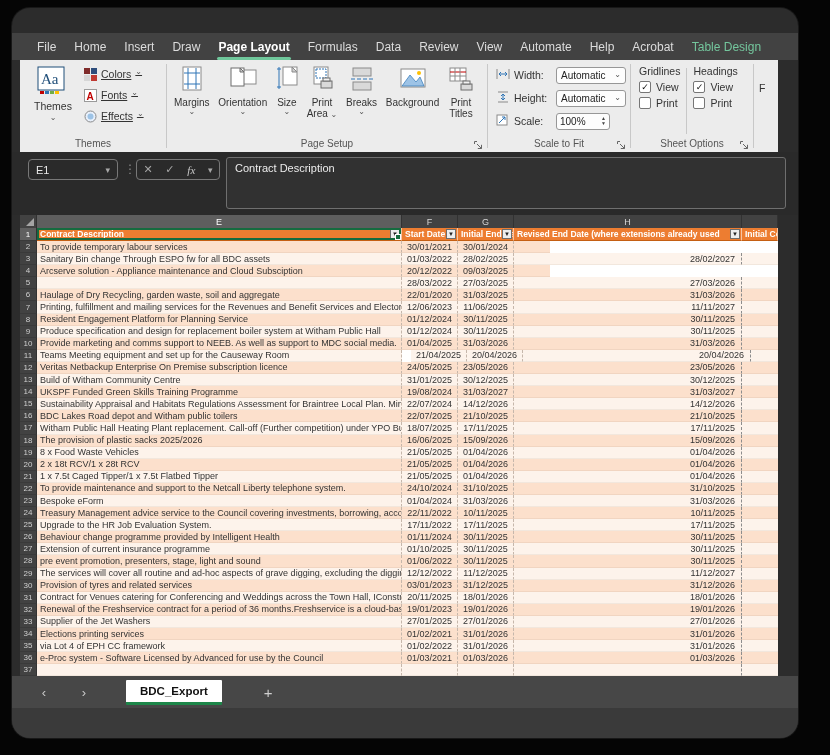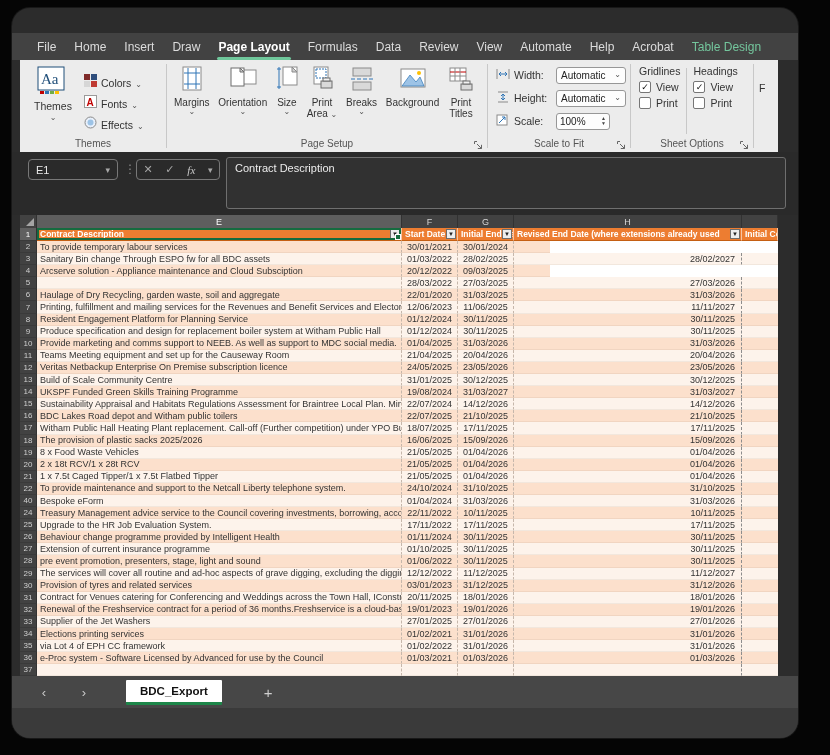--- a/index.html
+++ b/index.html
@@ -22,21 +22,21 @@
     display:flex;color:#333;overflow:hidden;}
   .vsep{flex:none;width:1px;background:#c8c8c8;margin:4px 0;}
   .rgroup{position:relative;flex:none;height:100%;box-sizing:border-box;}
   .glabel{position:absolute;bottom:3px;left:0;right:0;text-align:center;font-size:10px;color:#555;}
   .launcher{position:absolute;right:3px;bottom:4px;width:11px;height:11px;cursor:pointer;}
   .chev{font-size:8px;color:#555;line-height:8px;}
   
   .g-themes{width:146px;display:flex;padding:6px 4px 0 8px;}
   .btn-big{width:50px;display:flex;flex-direction:column;align-items:center;font-size:10.5px;gap:2px;}
   .tstack{display:flex;flex-direction:column;margin-left:6px;padding-top:2px;}
-  .sbtn{display:flex;align-items:flex-end;gap:4px;font-size:10.5px;height:21px;white-space:nowrap;}
+  .sbtn{display:flex;align-items:flex-start;gap:4px;font-size:10.5px;height:21px;white-space:nowrap;text-decoration:underline;}
   
   .g-pagesetup{width:320px;display:flex;justify-content:space-between;padding:6px 12px 0 6px;}
   .rbtn{display:flex;flex-direction:column;align-items:center;font-size:10px;line-height:11px;
     padding:0 1px;white-space:nowrap;}
   .rbtn svg{margin-bottom:3px;}
   
   .g-scale{width:142px;padding:5px 4px 0 8px;}
   .srow{display:flex;align-items:center;gap:4px;height:20px;margin-bottom:3px;font-size:10.5px;white-space:nowrap;}
   .srow .slbl{width:38px;}
   .ddl{width:70px;height:17px;background:#fdfdfd;border:1px solid #979797;border-radius:3px;
@@ -458,36 +458,36 @@
           <div class="num">10</div>
           <div class="cell c-desc" style="width: 365px;">Provide marketing and comms support to NEEB. As well as support to MDC social media.</div>
           <div class="cell c-f" style="width: 56px;">01/04/2025</div>
           <div class="cell c-g" style="width: 56px;">31/03/2026</div>
           <div class="cell c-h" style="width: 228px;">31/03/2026</div>
           <div class="cell c-i" style="width: 36px;"></div>
         </div>
         <div class="gridrow band0">
           <div class="num">11</div>
           <div class="cell c-desc" style="width: 365px;">Teams Meeting equipment and set up for the Causeway Room</div>
-          <div class="cell c-f" style="width: 56px;">21/04/2025</div>
+          <div class="cell c-f" style="width: 56px; margin-left: 9px;">21/04/2025</div>
           <div class="cell c-g" style="width: 56px;">20/04/2026</div>
           <div class="cell c-h" style="width: 228px;">20/04/2026</div>
           <div class="cell c-i" style="width: 36px;"></div>
         </div>
         <div class="gridrow band1">
           <div class="num">12</div>
           <div class="cell c-desc" style="width: 365px;">Veritas Netbackup Enterprise On Premise subscription licence</div>
           <div class="cell c-f" style="width: 56px;">24/05/2025</div>
           <div class="cell c-g" style="width: 56px;">23/05/2026</div>
           <div class="cell c-h" style="width: 228px;">23/05/2026</div>
           <div class="cell c-i" style="width: 36px;"></div>
         </div>
         <div class="gridrow band0">
           <div class="num">13</div>
-          <div class="cell c-desc" style="width: 365px;">Build of Scale Community Centre</div>
+          <div class="cell c-desc" style="width: 365px;">Build of Witham Community Centre</div>
           <div class="cell c-f" style="width: 56px;">31/01/2025</div>
           <div class="cell c-g" style="width: 56px;">30/12/2025</div>
           <div class="cell c-h" style="width: 228px;">30/12/2025</div>
           <div class="cell c-i" style="width: 36px;"></div>
         </div>
         <div class="gridrow band1">
           <div class="num">14</div>
           <div class="cell c-desc" style="width: 365px;">UKSPF Funded Green Skills Training Programme</div>
           <div class="cell c-f" style="width: 56px;">19/08/2024</div>
           <div class="cell c-g" style="width: 56px;">31/03/2027</div>
@@ -552,21 +552,21 @@
         </div>
         <div class="gridrow band1">
           <div class="num">22</div>
           <div class="cell c-desc" style="width: 365px;">To provide maintenance and support to the Netcall Liberty telephone system.</div>
           <div class="cell c-f" style="width: 56px;">24/10/2024</div>
           <div class="cell c-g" style="width: 56px;">31/10/2025</div>
           <div class="cell c-h" style="width: 228px;">31/10/2025</div>
           <div class="cell c-i" style="width: 36px;"></div>
         </div>
         <div class="gridrow band0">
-          <div class="num">40</div>
+          <div class="num">23</div>
           <div class="cell c-desc" style="width: 365px;">Bespoke eForm</div>
           <div class="cell c-f" style="width: 56px;">01/04/2024</div>
           <div class="cell c-g" style="width: 56px;">31/03/2026</div>
           <div class="cell c-h" style="width: 228px;">31/03/2026</div>
           <div class="cell c-i" style="width: 36px;"></div>
         </div>
         <div class="gridrow band1">
           <div class="num">24</div>
           <div class="cell c-desc" style="width: 365px;">Treasury Management advice service to the Council covering investments, borrowing, accour</div>
           <div class="cell c-f" style="width: 56px;">22/11/2022</div>

